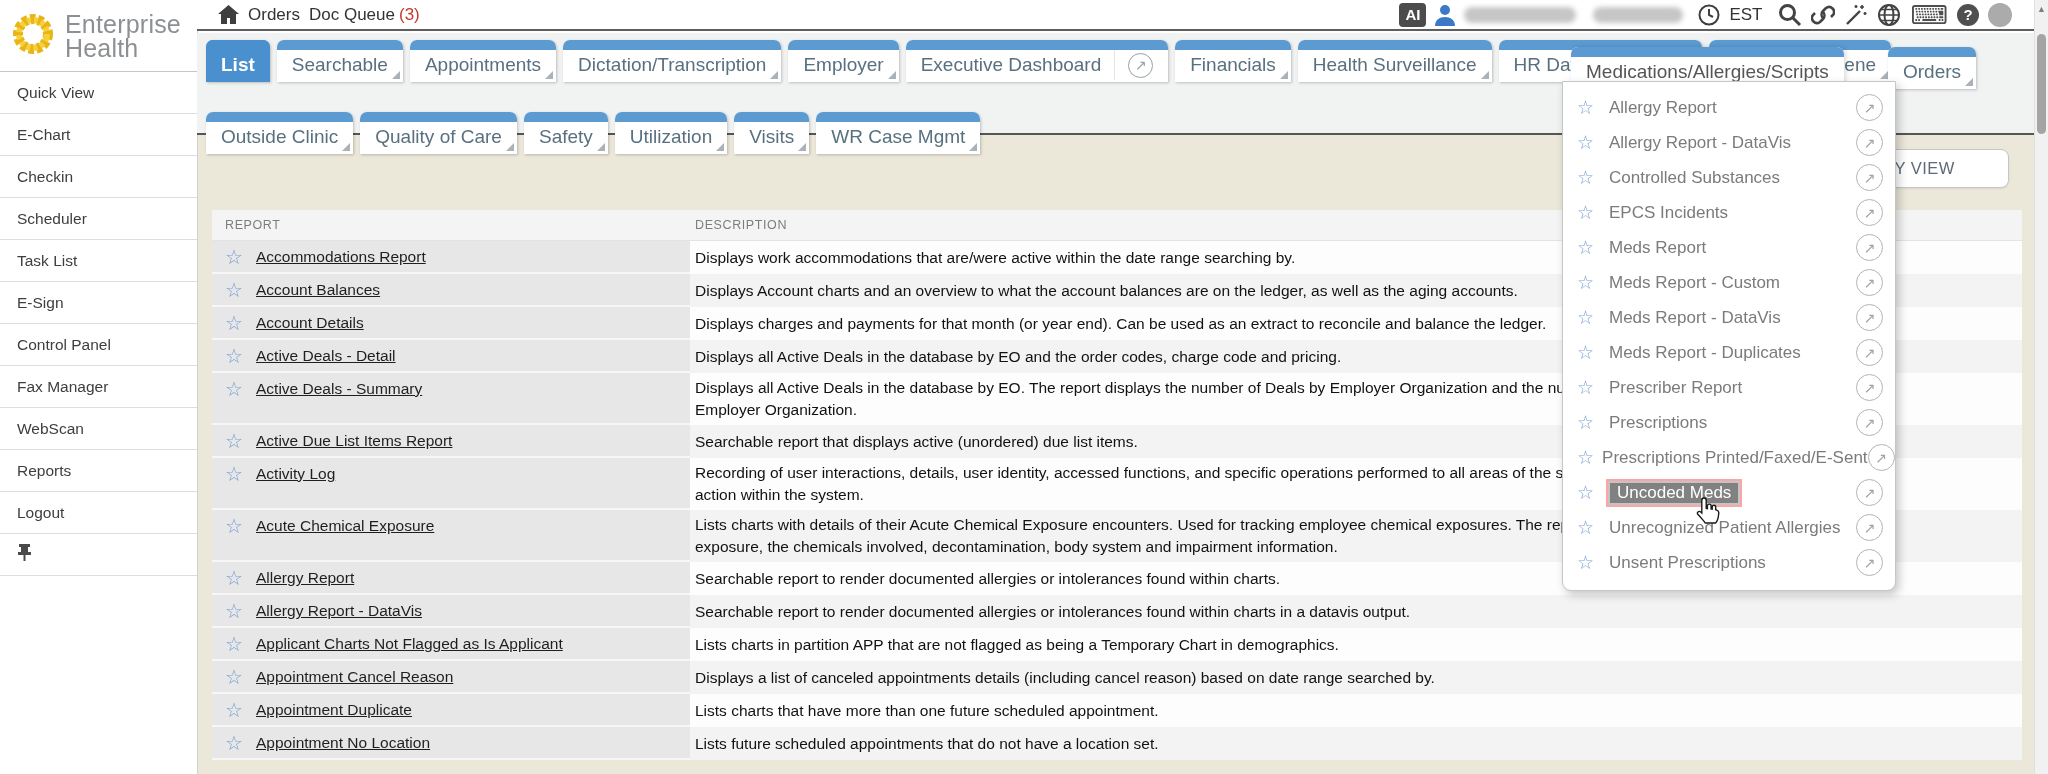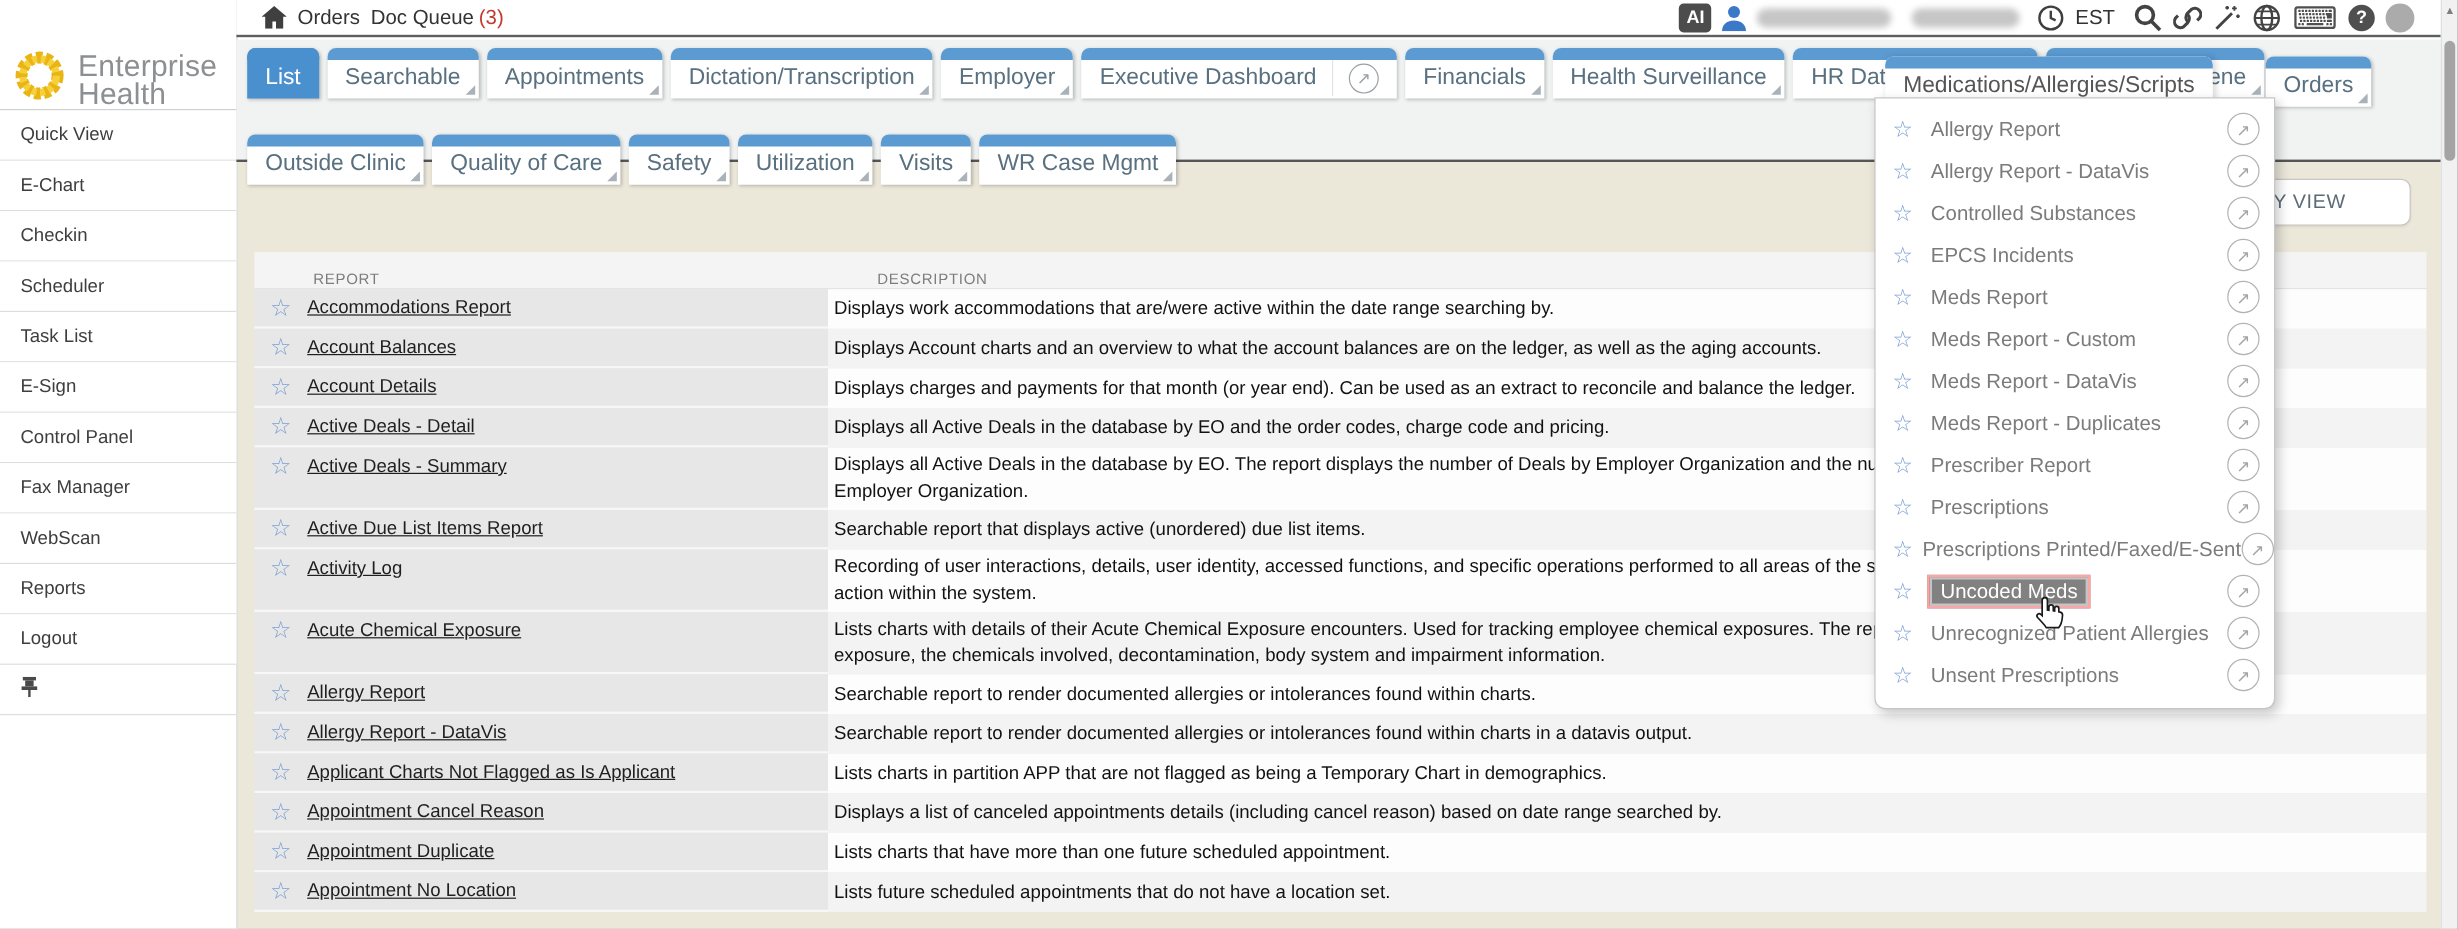--- a/index.html
+++ b/index.html
@@ -2,21 +2,21 @@
 <html><head>
 <meta charset="utf-8">
 <style>
   html,body{margin:0;padding:0;background:#888;}
   .screen{position:relative;width:2048px;height:774px;background:#fff;overflow:hidden;
           font-family:"Liberation Sans",sans-serif;-webkit-font-smoothing:antialiased;}
 
   
   .sidebar{position:absolute;left:0;top:0;width:197px;height:774px;background:#fff;
            border-right:1px solid #cfd2d4;z-index:5;}
-  .logo{height:71px;border-bottom:1px solid #c6c6c6;display:flex;align-items:flex-end;padding-left:10px;gap:9px;margin-top:20px;}
+  .logo{height:71px;border-bottom:1px solid #c6c6c6;display:flex;align-items:center;padding-left:10px;gap:9px;}
   .logo-text{color:#8d9093;font-size:25px;line-height:24px;letter-spacing:.2px;}
   .side-item{height:41px;border-bottom:1px solid #dedede;display:flex;align-items:center;
              padding-left:17px;font-size:15.5px;color:#3e3e3e;cursor:pointer;background:#fff;}
   .pin-item{height:41px;border-bottom:1px solid #dedede;display:flex;align-items:center;padding-left:17px;}
 
   
   .topbar{position:absolute;left:197px;top:0;width:1837px;height:31px;background:#fff;
           border-bottom:2px solid #5e5e5e;display:flex;align-items:center;box-sizing:border-box;z-index:6;}
   .crumbs{display:flex;align-items:center;gap:9px;margin-left:21px;font-size:17px;color:#333;}
   .crumb{cursor:pointer;}
@@ -37,42 +37,42 @@
   .tabs-area{position:absolute;left:197px;top:33px;width:1837px;height:102px;background:#f1f2f2;
              border-bottom:2px solid #565656;box-sizing:border-box;z-index:7;}
   .tab-row{position:absolute;display:flex;gap:7px;}
   .row1{left:9px;top:7px;} .row2{left:9px;top:59px;margin-top:20px;}
   .tab{position:relative;border-radius:7px 7px 0 0;background:#fff;height:42px;box-sizing:border-box;
        padding:10px 15px 0 15px;box-shadow:1px 1px 3px rgba(0,0,0,.22);cursor:pointer;white-space:nowrap;}
   .tab::before{content:"";position:absolute;left:0;top:0;right:0;height:10px;background:#5b9bd2;
                border-radius:7px 7px 0 0;}
   .tlabel{font-size:19px;color:#58707f;line-height:30px;display:inline-block;vertical-align:top;}
   .tab.active{background:#4a90cf;} .tab.active::before{background:#4a90cf;}
-  .tab.active .tlabel{color:#fff;font-weight:normal;}
+  .tab.active .tlabel{color:#fff;font-weight:bold;}
   .corner{position:absolute;right:3px;bottom:3px;width:0;height:0;border-left:8px solid transparent;
           border-bottom:8px solid #a9b2b8;}
   .ext{display:inline-flex;align-items:center;margin-left:13px;padding-left:13px;height:30px;
        border-left:1px solid #e4e4e4;vertical-align:top;}
   .circ-arrow{width:23px;height:23px;border:1.5px solid #9aa0a4;border-radius:50%;color:#9aa0a4;
               font-size:14px;display:flex;align-items:center;justify-content:center;}
   .tab-open{position:absolute;left:1365px;top:7px;z-index:40;box-shadow:2px 0 5px rgba(0,0,0,.15);}
   .tab-open .tlabel{color:#555;}
   .tab-orders{position:absolute;left:1682px;top:7px;}
 
   
   .content-bg{position:absolute;left:197px;top:135px;width:1837px;height:639px;background:#ebe7d9;z-index:1;}
   .view-btn{position:absolute;left:1826px;top:149px;width:181px;height:37px;background:#fff;
             border:1px solid #c6c6c6;border-radius:8px;color:#5c6b78;font-size:16.5px;letter-spacing:.5px;
             display:flex;align-items:center;justify-content:center;z-index:10;cursor:pointer;
             box-shadow:0 1px 2px rgba(0,0,0,.08);}
 
   
   .report-table{position:absolute;left:212px;top:210px;width:1810px;z-index:8;font-size:15.5px;}
-  .thead{display:flex;height:30px;background:#f4f4f4;align-items:flex-end;color:#7d7d7d;
-         font-size:12.5px;letter-spacing:.6px;border-bottom:1px solid #e3e3e3;padding-left:36px;}
+  .thead{display:flex;height:30px;background:#f4f4f4;align-items:center;color:#7d7d7d;
+         font-size:12.5px;letter-spacing:.6px;border-bottom:1px solid #e3e3e3;}
   .th-report{width:478px;padding-left:13px;box-sizing:border-box;}
   .th-desc{flex:1;padding-left:5px;}
   .trow{display:flex;}
   .td-report{width:478px;box-sizing:border-box;background:#e7e7e7;display:flex;align-items:flex-start;
              padding:5px 0 0 13px;border-bottom:2px solid #f7f7f7;}
   .rstar{color:#7b9fd4;font-size:20px;width:30px;line-height:22px;cursor:pointer;}
   .rlink{color:#1f1f1f;text-decoration:underline;margin-left:1px;line-height:22px;cursor:pointer;}
   .td-desc{flex:1;box-sizing:border-box;padding-left:5px;display:flex;flex-direction:column;
            justify-content:center;overflow:hidden;}
   .dline{white-space:nowrap;line-height:22px;color:#121212;}

